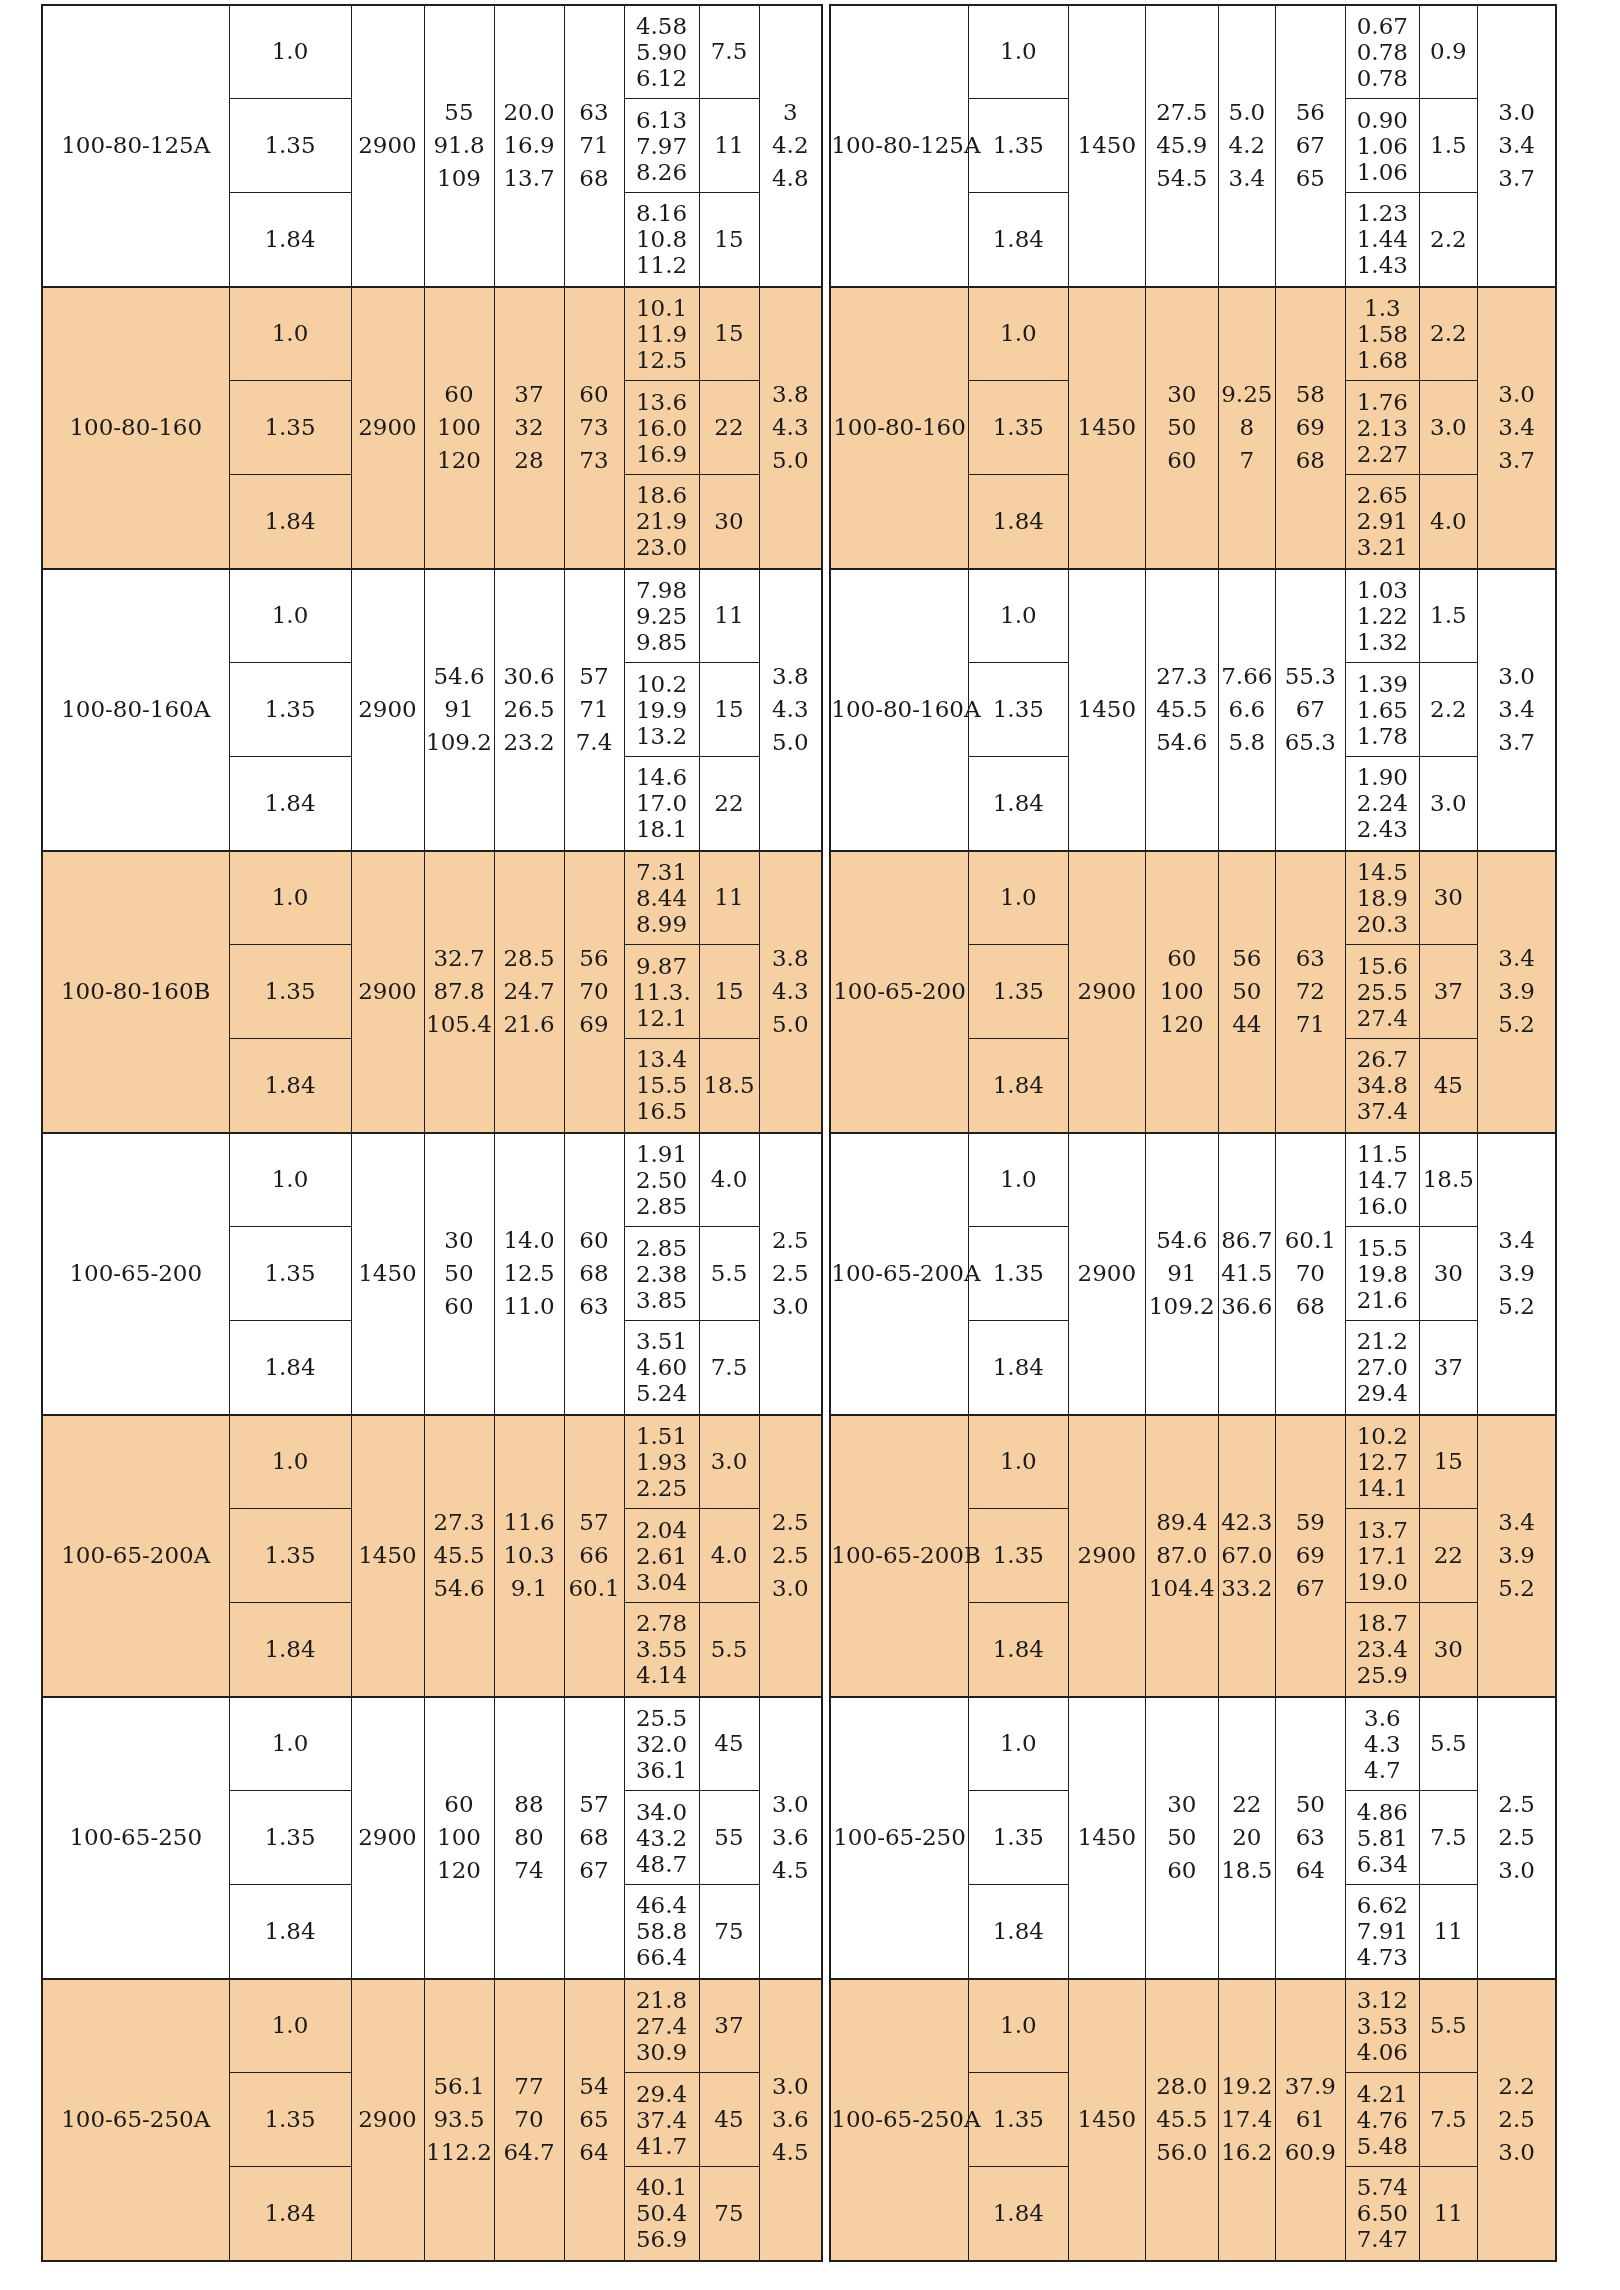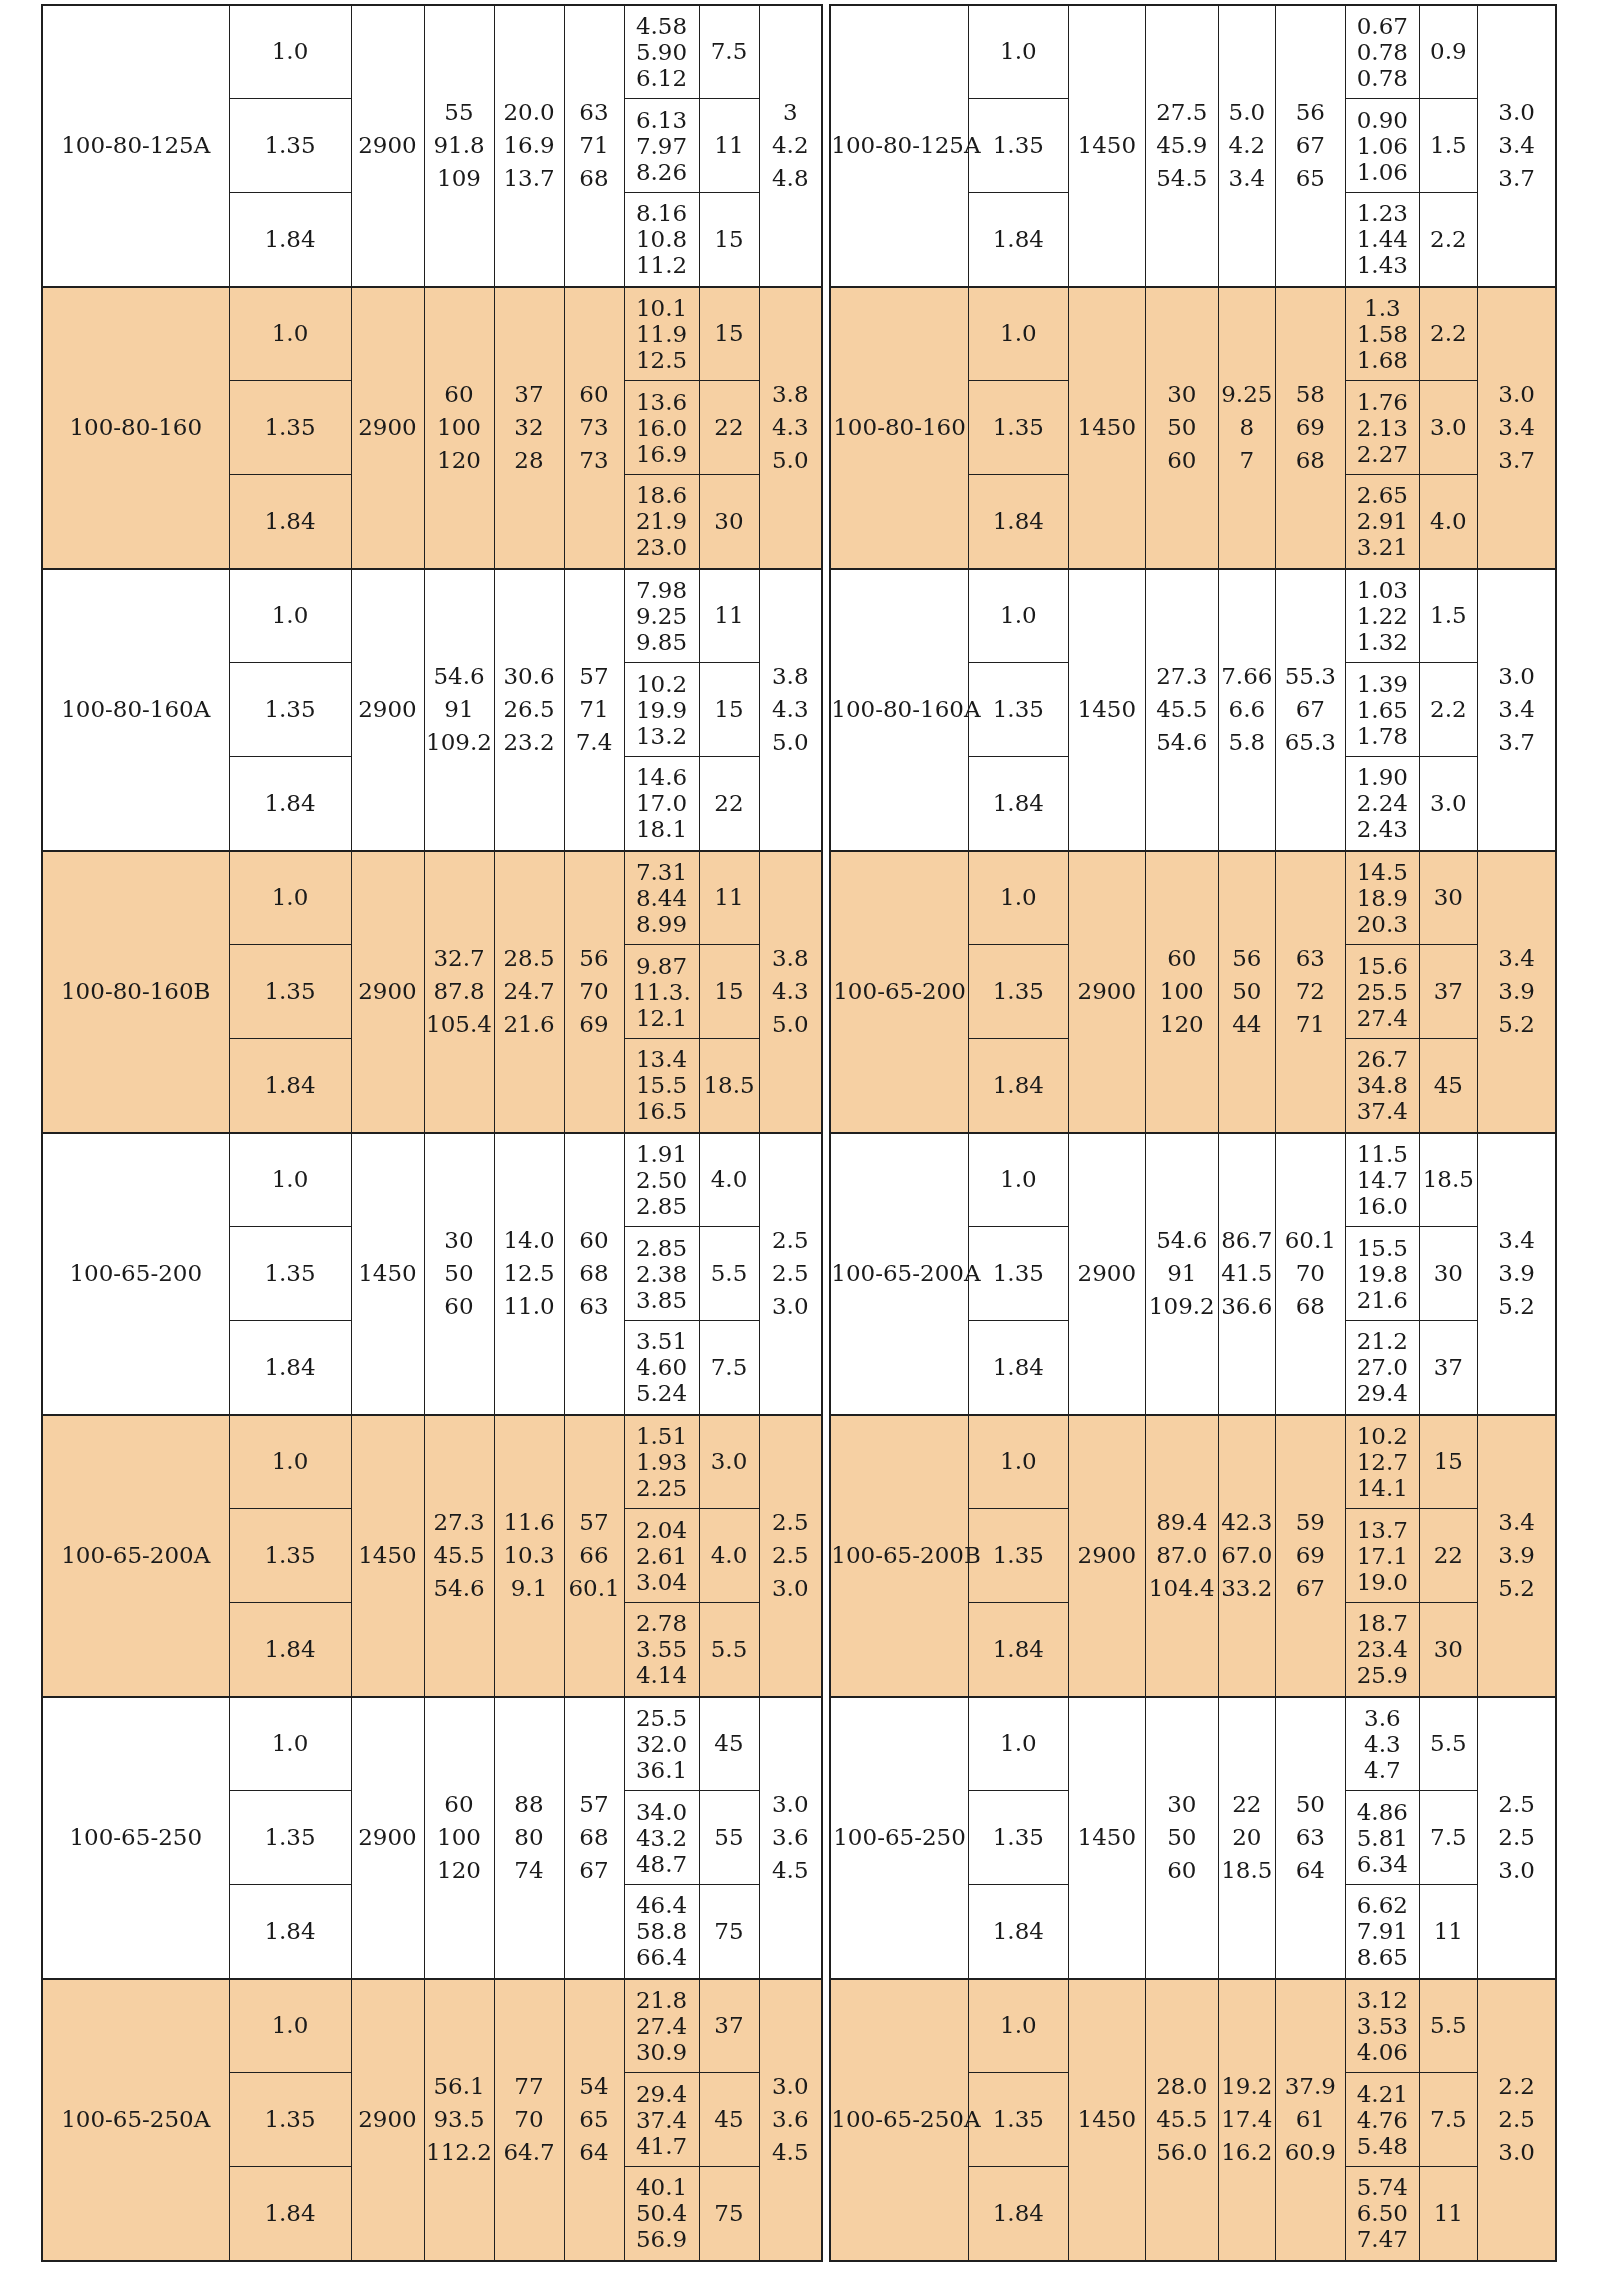--- a/index.html
+++ b/index.html
@@ -1057,21 +1057,21 @@
             <div>7.5</div>
           </td>
         </tr>
         <tr>
           <td>
             <div>1.84</div>
           </td>
           <td class="tight">
             <div>6.62</div>
             <div>7.91</div>
-            <div>8.65</div>
+            <div>4.73</div>
           </td>
           <td>
             <div>11</div>
           </td>
         </tr>
       </tbody>
       <tbody class="grp peach">
         <tr>
           <td rowspan="3">
             <div>100-65-250A</div>

